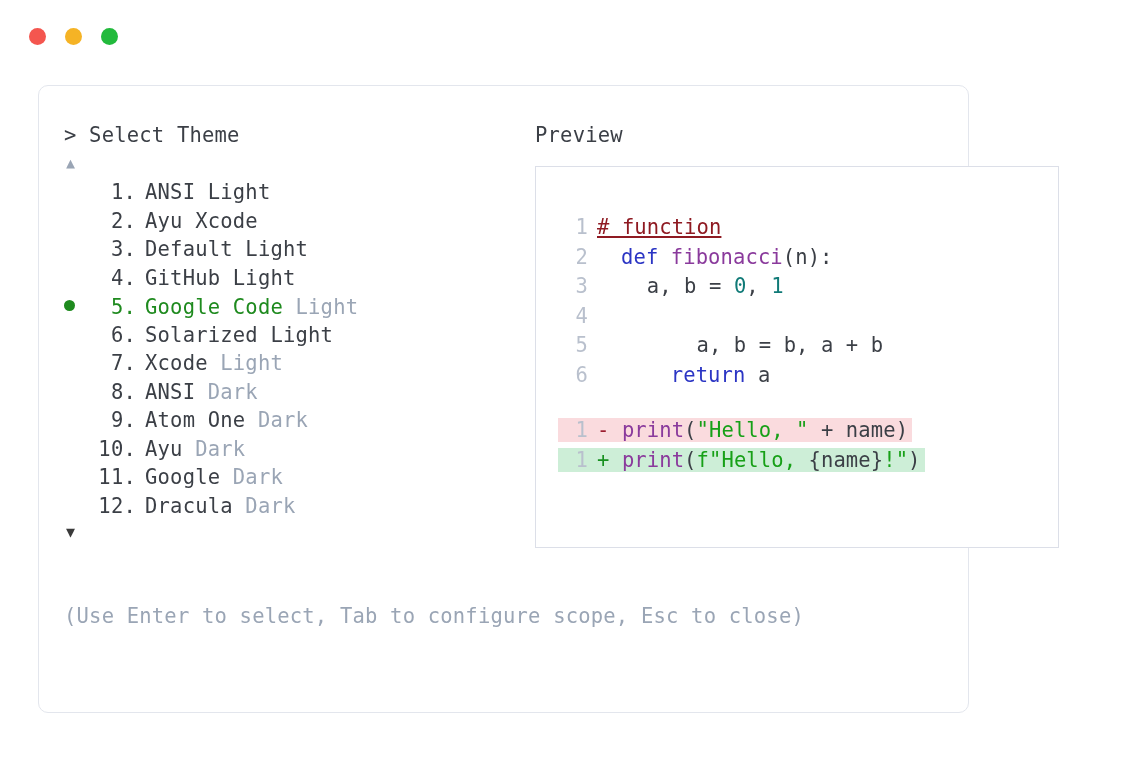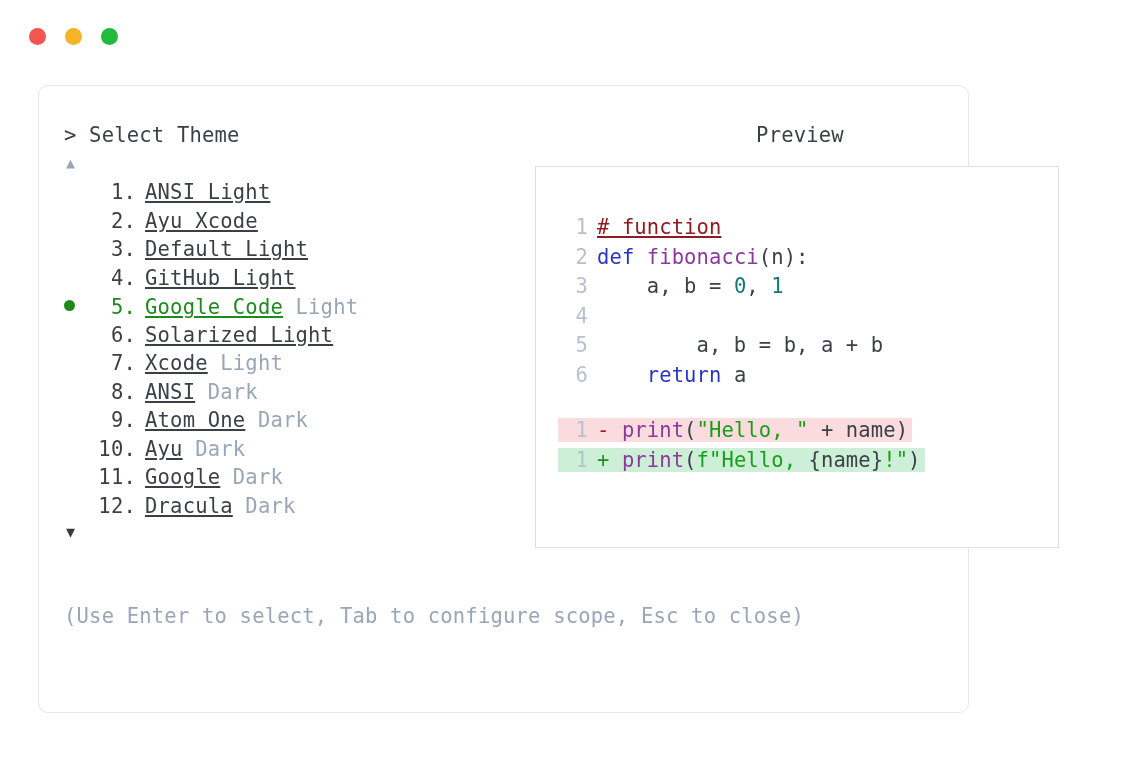--- a/index.html
+++ b/index.html
@@ -102,21 +102,21 @@
     position: relative;
     top: -3px;
   }
   .idx {
     width: 42px;
     flex: 0 0 42px;
     text-align: right;
     color: #3b3f46;
   }
   .idx.sel { color: #1e8a1e; }
-  .name { color: #3b3f46; padding-left: 9px; text-decoration: underline; }
+  .name { color: #3b3f46; padding-left: 9px; }
   .name.sel { color: #1e8a1e; }
   .variant { color: #9aa5b5; }
 
   .hint {
     position: absolute;
     left: 25px;
     top: 518px;
     font-size: 20.5px;
     color: #9aa5b5;
     letter-spacing: 0.2px;
@@ -128,21 +128,20 @@
     position: absolute;
     left: 496px;
     top: 37px;
     width: 530px;
   }
   .preview-label {
     font-size: 20.5px;
     color: #3b3f46;
     letter-spacing: 0.2px;
     margin-bottom: 19px;
-    text-align: center;
   }
   .code-box {
     box-sizing: border-box;
     width: 524px;
     height: 382px;
     border: 1.5px solid #dcdfe8;
     background: #ffffff;
     padding: 48px 0 0 0;
     overflow: hidden;
   }
@@ -179,21 +178,21 @@
   }
   .diff-line.del .diff-body { background: #fadbde; }
   .diff-line.add .diff-body { background: #cdeed7; }
   .diff-line.del .ln { background: #fadbde; margin-right: 0; padding-right: 9px; }
   .diff-line.add .ln { background: #cdeed7; margin-right: 0; padding-right: 9px; }
   .sign-del { color: #9b1c2e; }
   .sign-add { color: #17901f; }
 
   
   .t-comment { color: #8f1a22; text-decoration: underline; }
-  .t-keyword { color: #2b35c4; }
+  .t-keyword { color: #2b35c4; margin-left: 24px; }
   .t-func    { color: #8a3a9c; }
   .t-num     { color: #107a77; }
   .t-str     { color: #17a017; }
   .t-plain   { color: #3b3f46; }
 </style>
 </head>
 <body>
 
 <div class="titlebar">
   <span class="dot" style="background: rgb(244, 86, 79);"></span>

